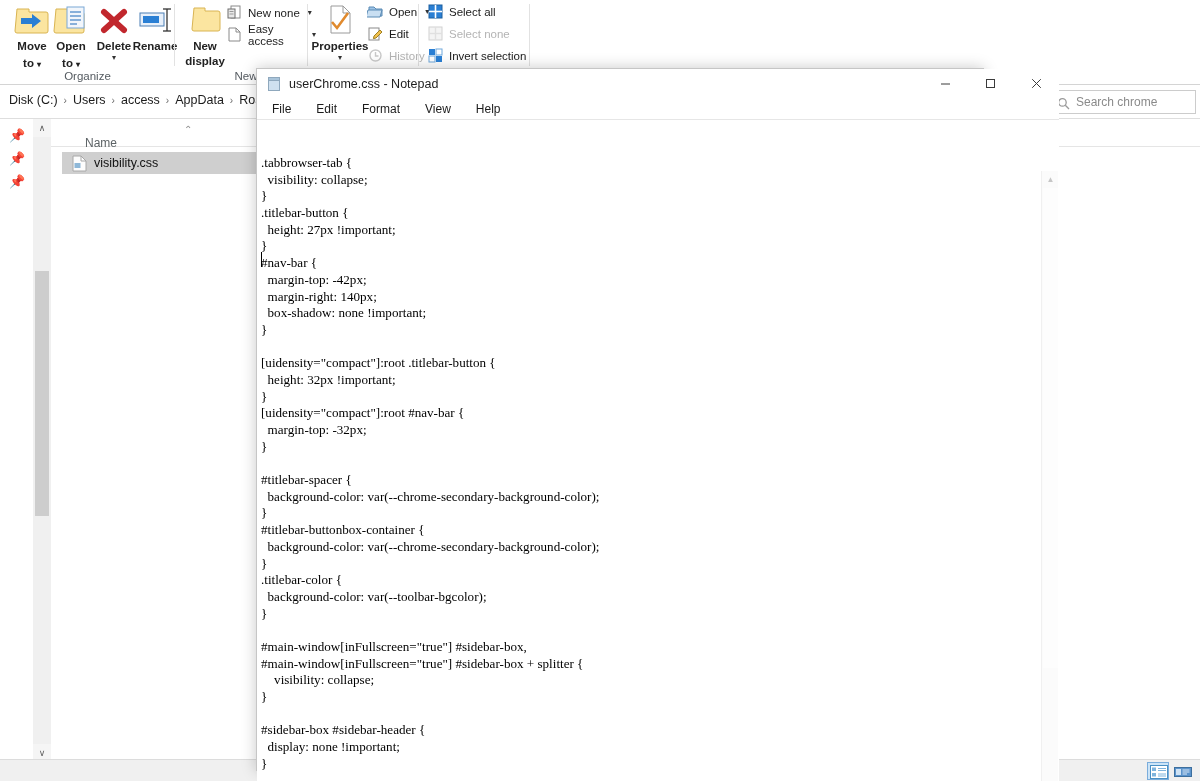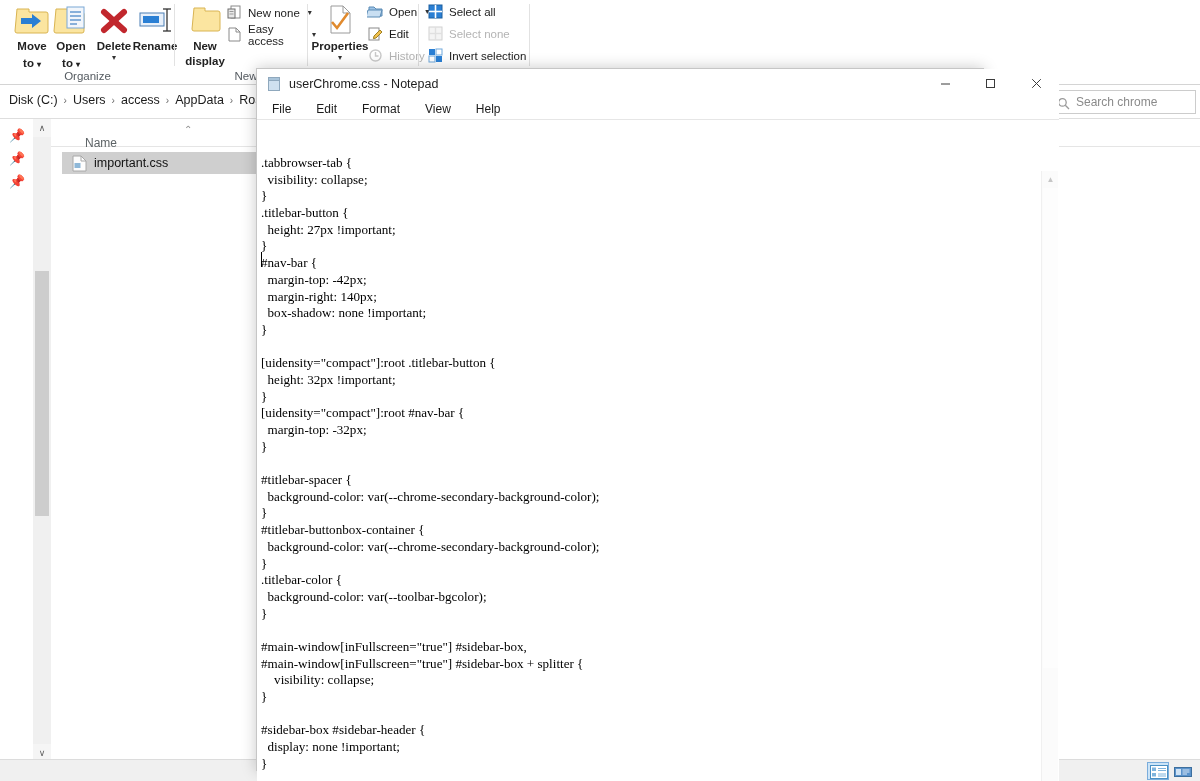--- a/index.html
+++ b/index.html
@@ -438,21 +438,21 @@
   </div>
   <div id="filelist">
     <div class="filerow">
       <span class="ficon">
         <svg width="15" height="17" viewBox="0 0 15 17">
           <path d="M1 1 h8 l5 5 v10 h-13 z" fill="#fdfdfd" stroke="#a8a8a8"></path>
           <path d="M9 1 v5 h5" fill="none" stroke="#a8a8a8"></path>
           <rect x="2.5" y="8" width="6" height="5" fill="#8fb8d8"></rect>
         </svg>
       </span>
-      <span class="fname">important.css</span>
+      <span class="fname">visibility.css</span>
     </div>
   </div>
 
   <div id="expstatus">
     <div id="viewbtns">
       <div class="viewbtn active">
         <svg width="20" height="16" viewBox="0 0 20 16" style="margin:1px 0 0 1px;">
           <rect x="1.5" y="1.5" width="17" height="13" fill="#fff" stroke="#4a90c4"></rect>
           <rect x="3" y="3.5" width="4" height="3.5" fill="#7fb4dd"></rect>
           <rect x="3" y="9" width="4" height="3.5" fill="#7fb4dd"></rect>

